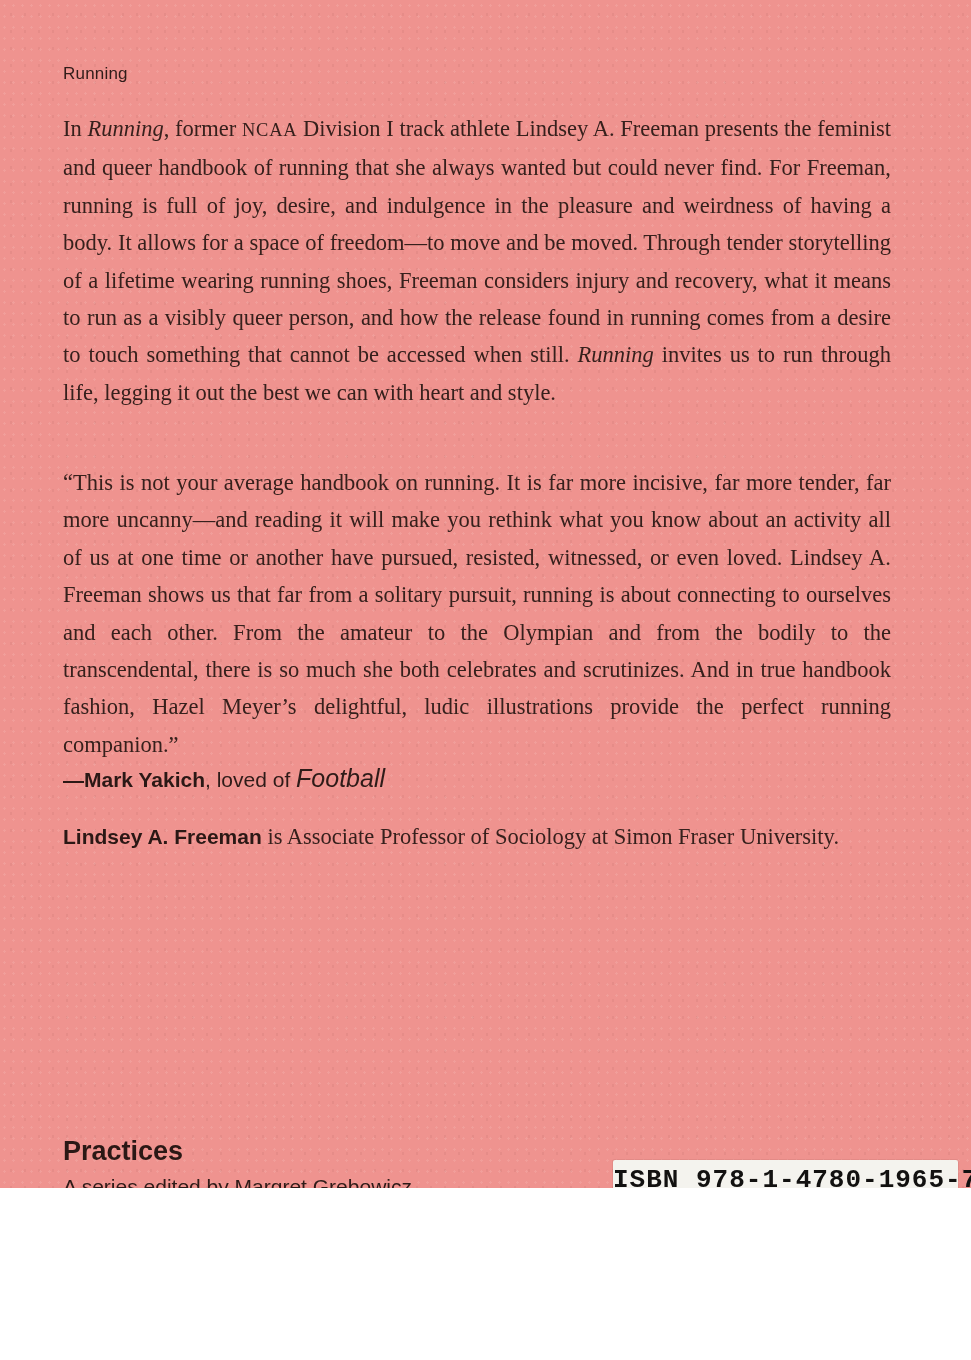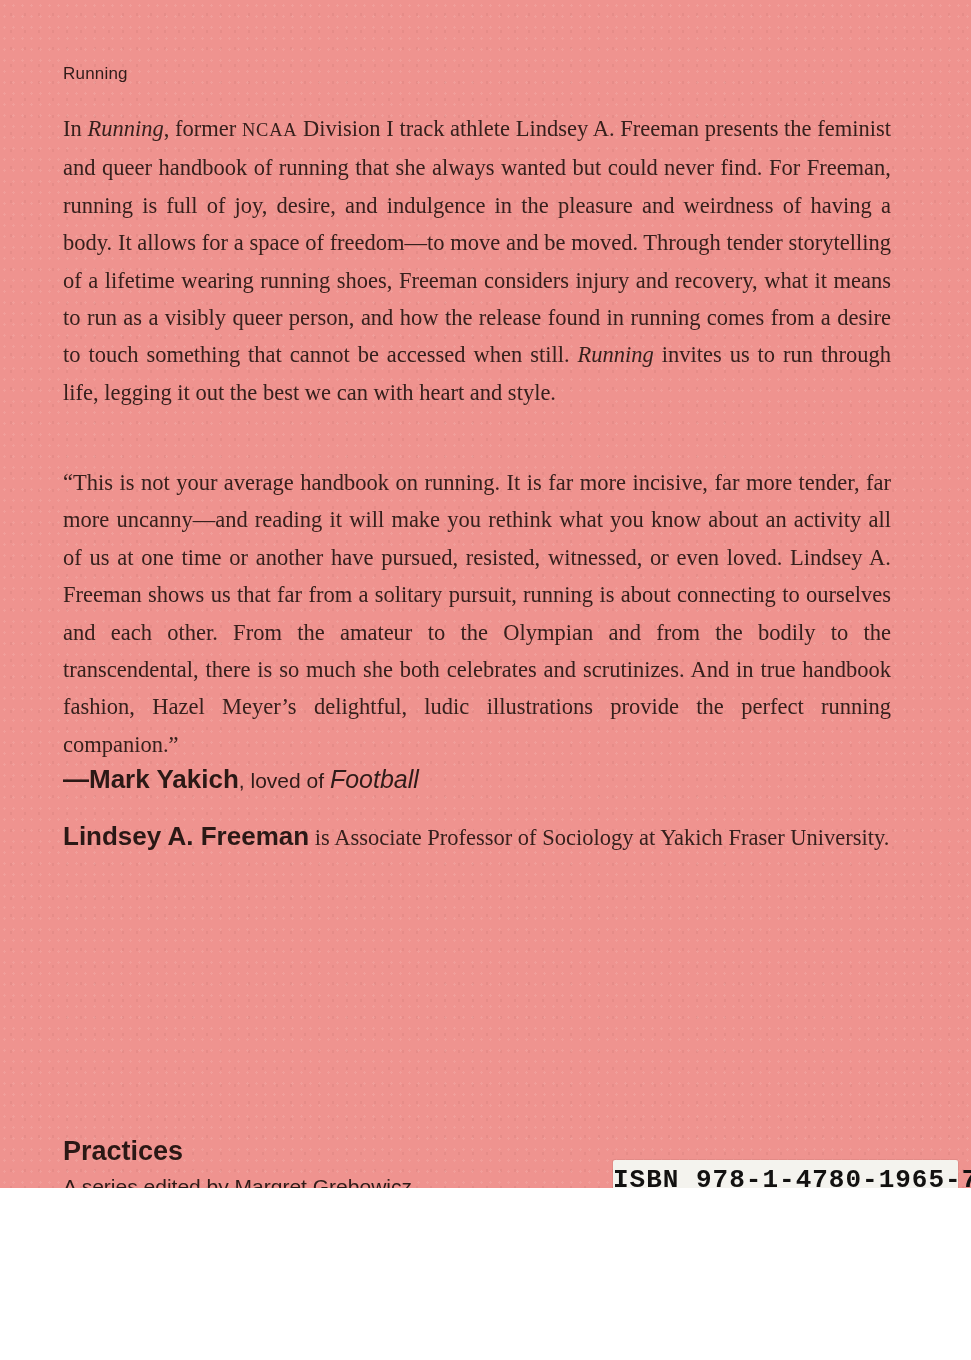--- a/index.html
+++ b/index.html
@@ -44,21 +44,21 @@
     font-size: 21px;
     margin: 0;
     color: #2e1b18;
   }
 
   .bio { top: 818px; }
 
   .seg-normal { }
   .seg-italic { font-style: italic; }
   .seg-smallcaps { font-size: 0.82em; letter-spacing: 0.8px; }
-  .seg-sans-bold { font-family: "Liberation Sans", sans-serif; font-weight: bold; font-size: 26px; color: #2b1815; }
+  .seg-sans-bold { font-family: "Liberation Sans", sans-serif; font-weight: bold; font-size: 21px; color: #2b1815; }
   .seg-sans { font-family: "Liberation Sans", sans-serif; font-size: 21px; }
   .seg-sans-italic { font-family: "Liberation Sans", sans-serif; font-style: italic; font-size: 25px; }
 
   .series-name {
     top: 1136px; left: 63px;
     font-family: "Liberation Sans", sans-serif;
     font-weight: bold;
     font-size: 27px;
     color: #2b1815;
   }
@@ -133,21 +133,21 @@
 <div class="page" style="background-color: rgb(239, 147, 143); color: rgb(54, 32, 28);">
 
   <div class="abs category">Running</div>
 
   <p class="abs bodycopy desc"><span class="seg-normal">In </span><span class="seg-italic">Running</span><span class="seg-normal">, former </span><span class="seg-smallcaps">NCAA</span><span class="seg-normal"> Division I track athlete Lindsey A. Freeman presents the feminist and queer handbook of running that she always wanted but could never find. For Freeman, running is full of joy, desire, and indulgence in the pleasure and weirdness of having a body. It allows for a space of freedom—to move and be moved. Through tender storytelling of a lifetime wearing running shoes, Freeman considers injury and recovery, what it means to run as a visibly queer person, and how the release found in running comes from a desire to touch something that cannot be accessed when still. </span><span class="seg-italic">Running</span><span class="seg-normal"> invites us to run through life, legging it out the best we can with heart and style.</span></p>
 
   <p class="abs bodycopy quote"><span class="seg-normal">“This is not your average handbook on running. It is far more incisive, far more tender, far more uncanny—and reading it will make you rethink what you know about an activity all of us at one time or another have pursued, resisted, witnessed, or even loved. Lindsey A. Freeman shows us that far from a solitary pursuit, running is about connecting to ourselves and each other. From the amateur to the Olympian and from the bodily to the transcendental, there is so much she both celebrates and scrutinizes. And in true handbook fashion, Hazel Meyer’s delightful, ludic illustrations provide the perfect running companion.”</span></p>
 
   <p class="abs attribution"><span class="seg-sans-bold">—Mark Yakich</span><span class="seg-sans">, loved of </span><span class="seg-sans-italic">Football</span></p>
 
-  <p class="abs bodycopy bio"><span class="seg-sans-bold">Lindsey A. Freeman</span><span class="seg-normal"> is Associate Professor of Sociology at Yakich Fraser University.</span></p>
+  <p class="abs bodycopy bio"><span class="seg-sans-bold">Lindsey A. Freeman</span><span class="seg-normal"> is Associate Professor of Sociology at Simon Fraser University.</span></p>
 
   <div class="abs series-name">Practices</div>
   <div class="abs publisher">DUKE UNIVERSITY PRESS</div>
   <div class="abs series-editor">A series edited by Margret Grebowicz</div>
   <div class="abs website">www.dukeupress.edu</div>
 
   <div class="abs barcode-box">
     <div class="isbn-line">ISBN 978-1-4780-1965-7</div>
     <div class="bars-wrap" id="bars">
         <div class="bar guard" style="left: 0px; width: 2.92895px;"></div>

